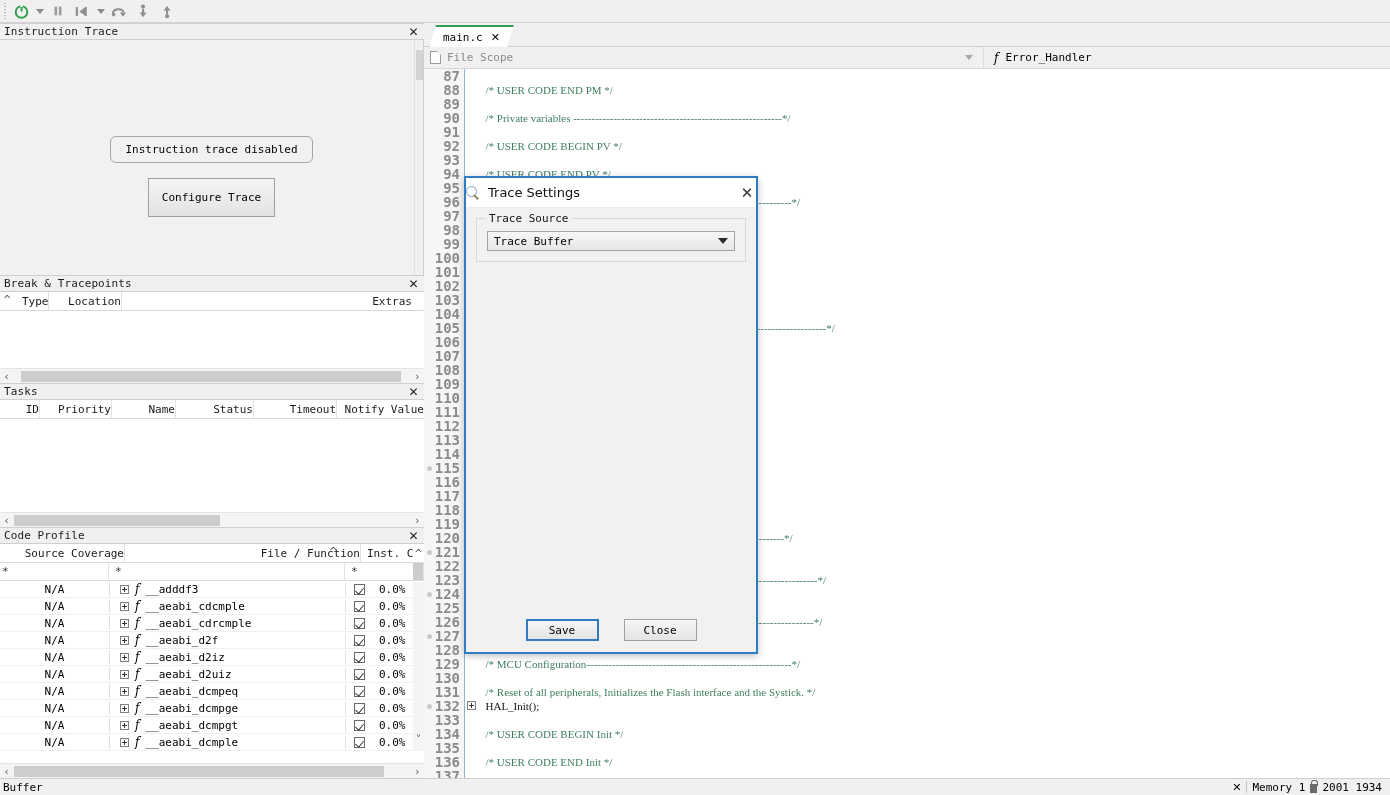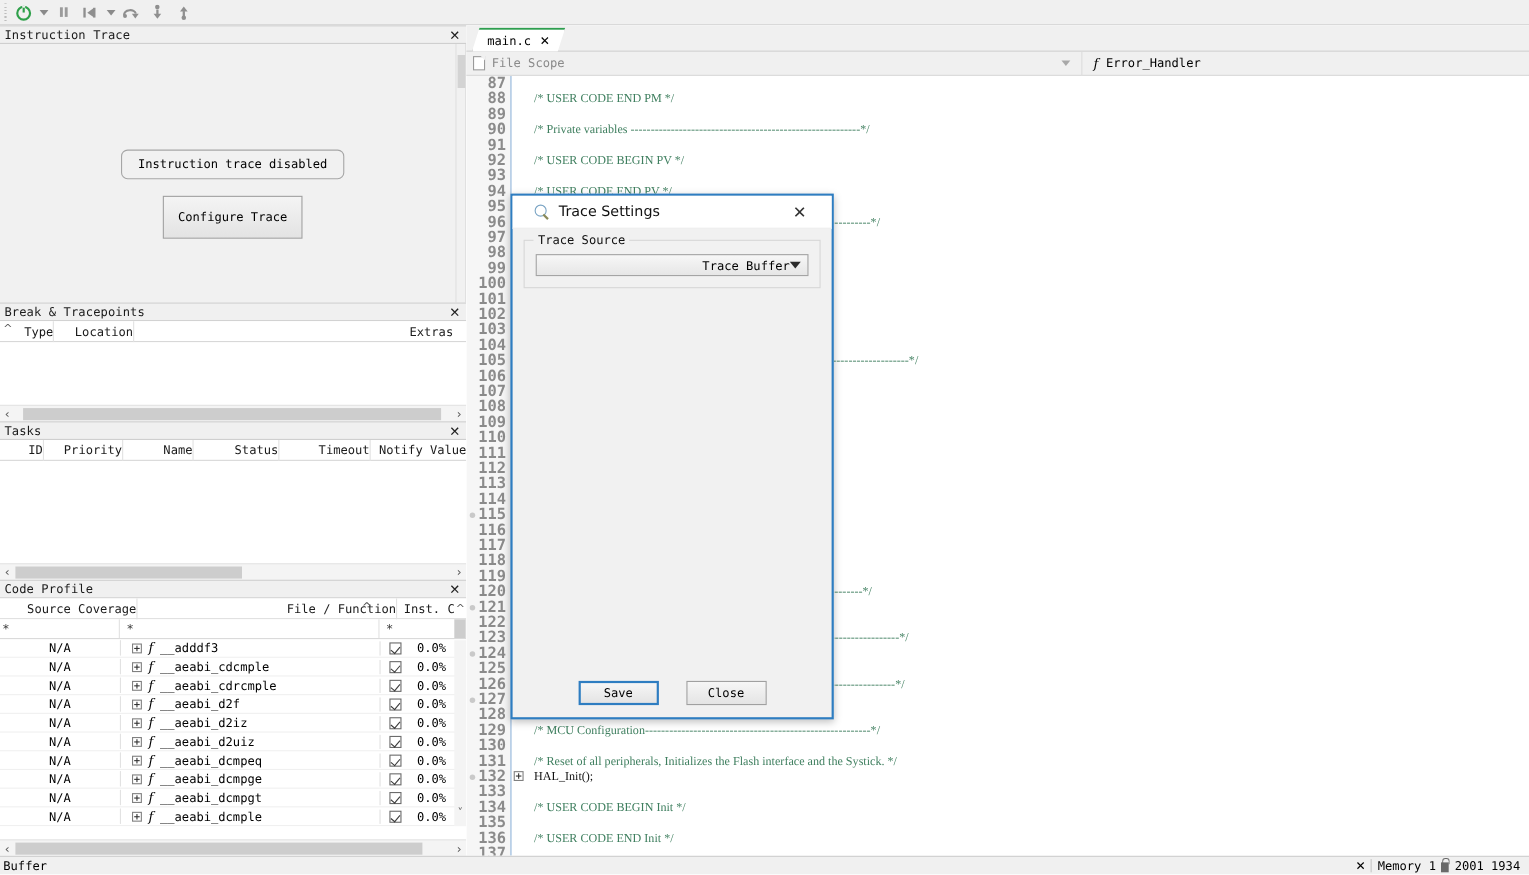--- a/index.html
+++ b/index.html
@@ -190,42 +190,42 @@
   .plain { color: #111; }
 
   
   .dialog {
     position: absolute; left: 464px; top: 176px; width: 294px; height: 478px;
     background: #f1f1f1; border: 2px solid #2e7dc1;
     box-shadow: 0 2px 7px rgba(0,0,0,.25);
   }
   .dlg-title {
     height: 30px; background: #fff; display: flex; align-items: center;
-    padding: 0 20px; gap: 8px; border-bottom: 1px solid #ececec;
+    padding: 0 0; gap: 8px; border-bottom: 1px solid #ececec;
   }
   .dlg-title-text {
     flex: 1; font-family: "DejaVu Sans", sans-serif; font-size: 13px; color: #111;
   }
   .dlg-x {
     width: 18px; height: 18px; display: flex; align-items: center; justify-content: center;
     font-family: "DejaVu Sans", sans-serif; font-size: 15px; color: #333;
   }
   .magnifier { width: 14px; height: 14px; position: relative; }
   .magnifier::before {
     content: ""; position: absolute; left: 0; top: 0; width: 9px; height: 9px;
     border: 1.6px solid #7aa4c4; border-radius: 50%;
   }
   .magnifier::after {
     content: ""; position: absolute; left: 8px; top: 8px; width: 6px; height: 1.8px;
     background: #8a8a5a; transform: rotate(45deg); transform-origin: left center;
   }
   .dlg-body { padding: 10px 10px 0 10px; }
   .groupbox {
     border: 1px solid #d7d7d7; padding: 12px 10px 10px 10px;
-    position: relative; background: #f1f1f1; text-align: right;
+    position: relative; background: #f1f1f1;
   }
   .groupbox > .gb-legend {
     position: absolute; top: -7px; left: 8px; background: #f1f1f1;
     padding: 0 4px; font-size: 11px; color: #111;
   }
   .combo {
     height: 20px; background: linear-gradient(#f7f7f7, #e6e6e6);
     border: 1px solid #a4a4a4; display: flex; align-items: center;
     padding: 0 6px; font-size: 11px; position: relative;
   }

